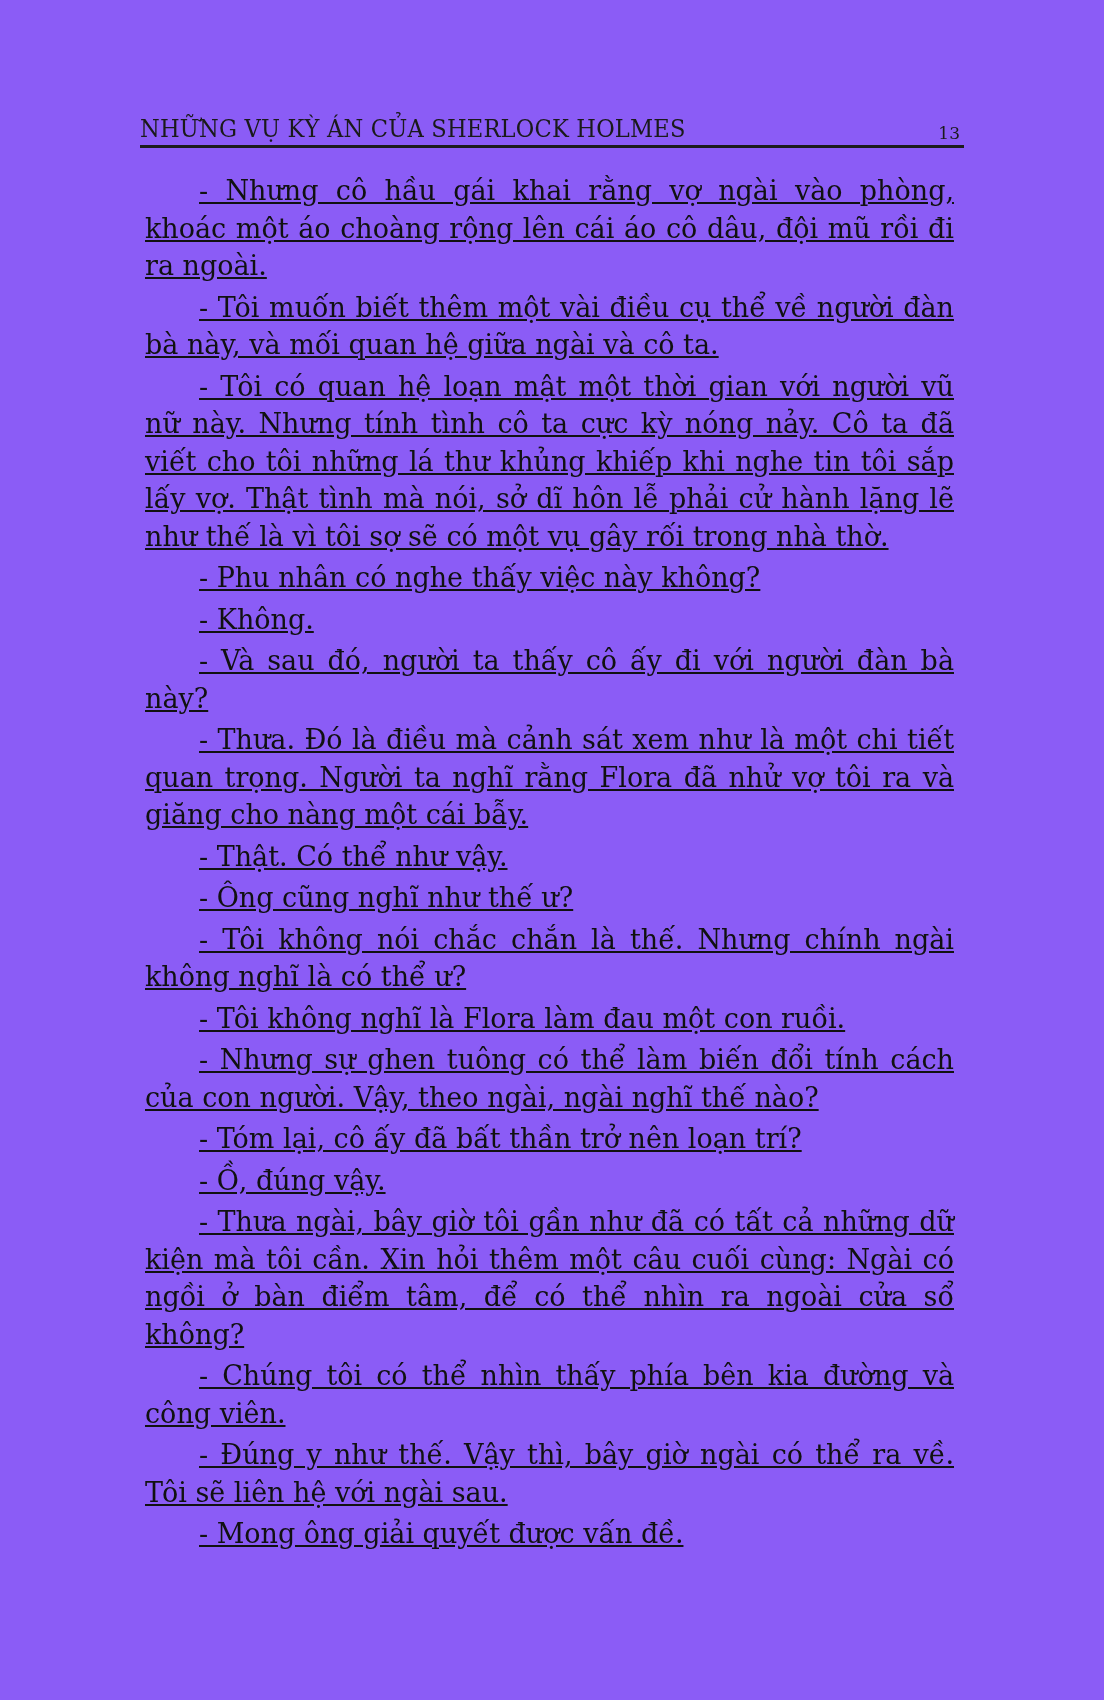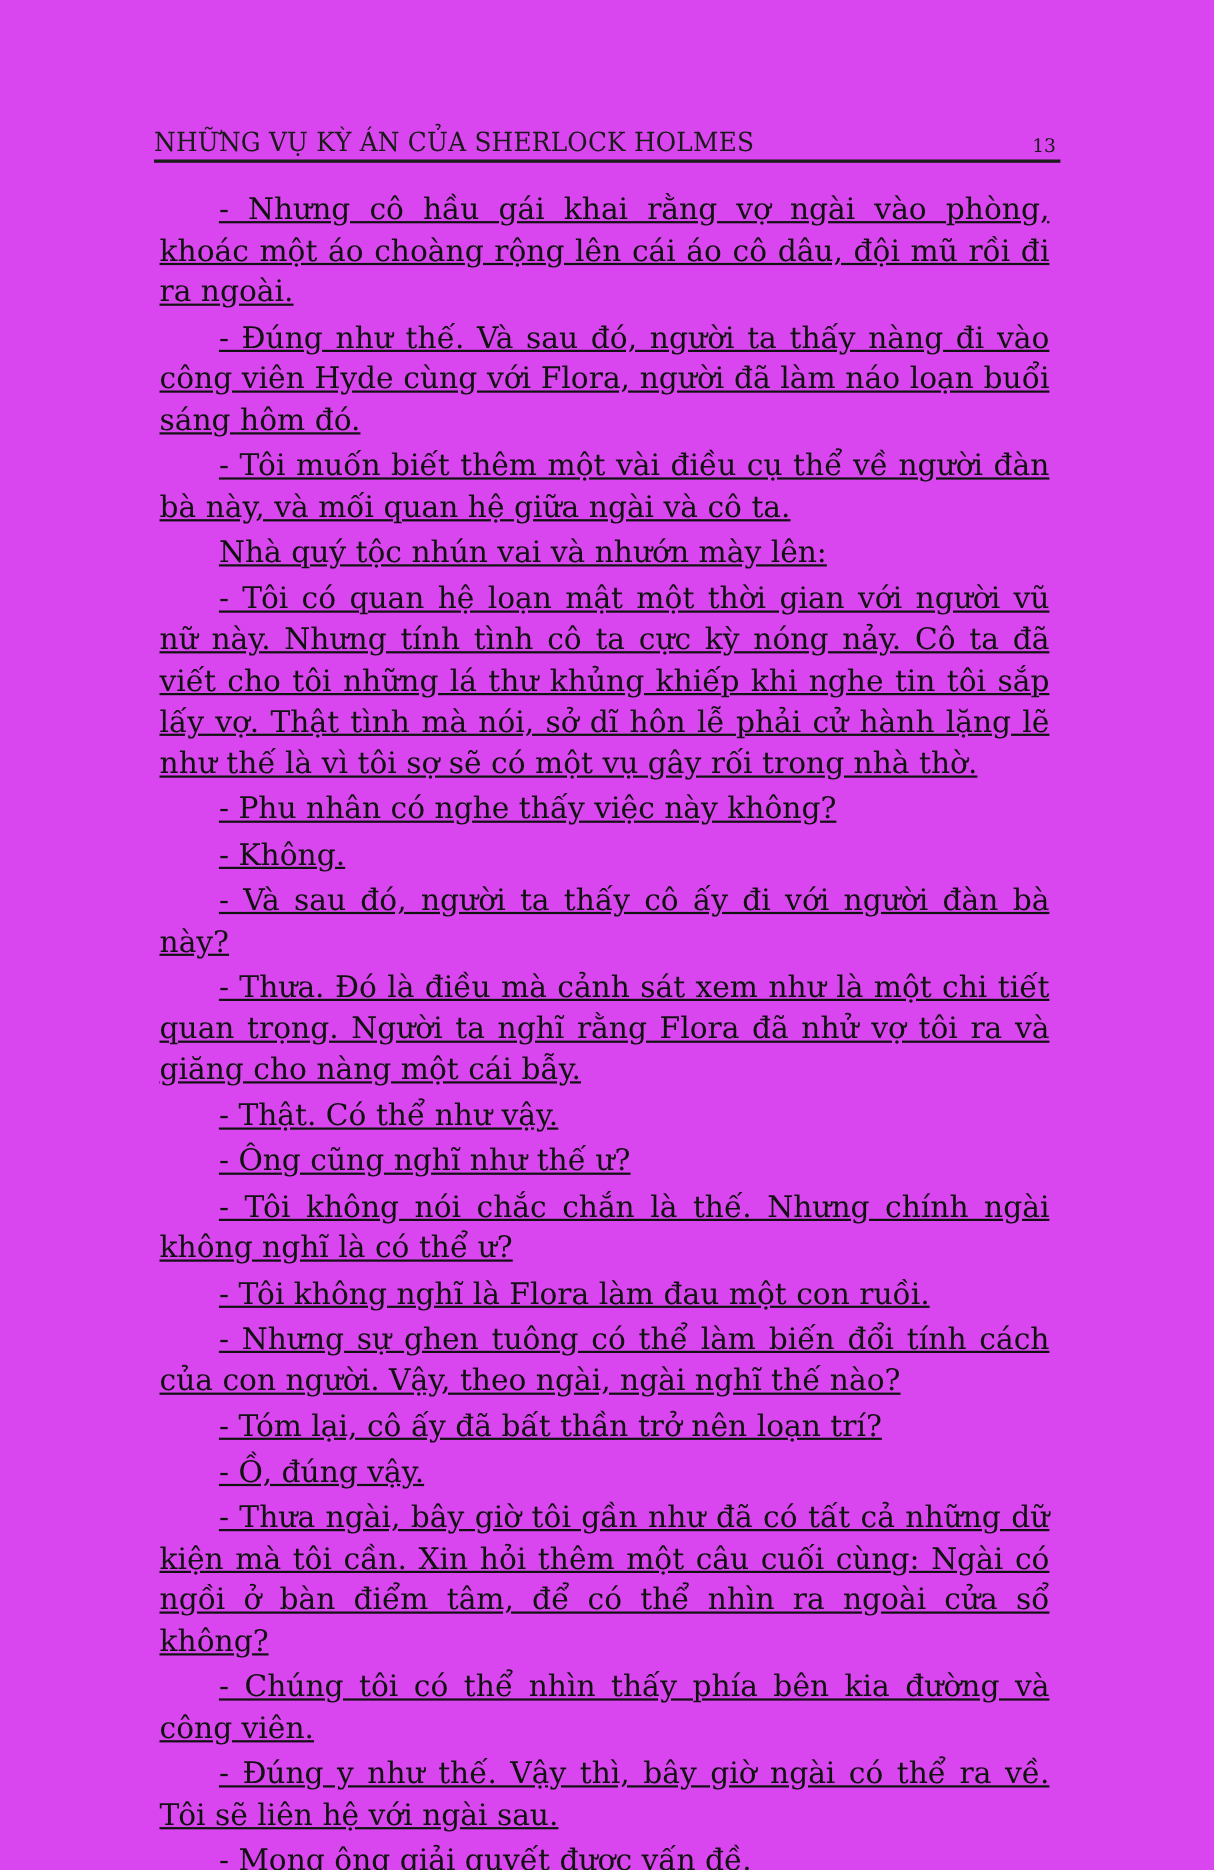--- a/index.html
+++ b/index.html
@@ -4,21 +4,21 @@
 <style>
   html, body {
     margin: 0;
     padding: 0;
     background: #e8e8e8;
   }
   .page {
     position: relative;
     width: 1104px;
     height: 1700px;
-    background: #d946ef;
+    background: #8b5cf6;
     color: #141414;
     font-family: "DejaVu Serif", "Liberation Serif", serif;
     overflow: hidden;
     margin: 0 auto;
   }
   .header {
     position: absolute;
     left: 140px;
     right: 142px;
     top: 103px;
@@ -71,23 +71,21 @@
 <body>
 
 <div class="page">
   <div class="header">
     <span class="running-title">NHỮNG VỤ KỲ ÁN CỦA SHERLOCK HOLMES</span>
     <span class="page-number">13</span>
   </div>
   <div class="header-rule"></div>
   <div class="body-text">
       <p class="para">- Nhưng cô hầu gái khai rằng vợ ngài vào phòng, khoác một áo choàng rộng lên cái áo cô dâu, đội mũ rồi đi ra ngoài.</p>
-      <p class="para">- Đúng như thế. Và sau đó, người ta thấy nàng đi vào công viên Hyde cùng với Flora, người đã làm náo loạn buổi sáng hôm đó.</p>
       <p class="para">- Tôi muốn biết thêm một vài điều cụ thể về người đàn bà này, và mối quan hệ giữa ngài và cô ta.</p>
-      <p class="para">Nhà quý tộc nhún vai và nhướn mày lên:</p>
       <p class="para">- Tôi có quan hệ loạn mật một thời gian với người vũ nữ này. Nhưng tính tình cô ta cực kỳ nóng nảy. Cô ta đã viết cho tôi những lá thư khủng khiếp khi nghe tin tôi sắp lấy vợ. Thật tình mà nói, sở dĩ hôn lễ phải cử hành lặng lẽ như thế là vì tôi sợ sẽ có một vụ gây rối trong nhà thờ.</p>
       <p class="para">- Phu nhân có nghe thấy việc này không?</p>
       <p class="para">- Không.</p>
       <p class="para">- Và sau đó, người ta thấy cô ấy đi với người đàn bà này?</p>
       <p class="para">- Thưa. Đó là điều mà cảnh sát xem như là một chi tiết quan trọng. Người ta nghĩ rằng Flora đã nhử vợ tôi ra và giăng cho nàng một cái bẫy.</p>
       <p class="para">- Thật. Có thể như vậy.</p>
       <p class="para">- Ông cũng nghĩ như thế ư?</p>
       <p class="para">- Tôi không nói chắc chắn là thế. Nhưng chính ngài không nghĩ là có thể ư?</p>
       <p class="para">- Tôi không nghĩ là Flora làm đau một con ruồi.</p>
       <p class="para">- Nhưng sự ghen tuông có thể làm biến đổi tính cách của con người. Vậy, theo ngài, ngài nghĩ thế nào?</p>

